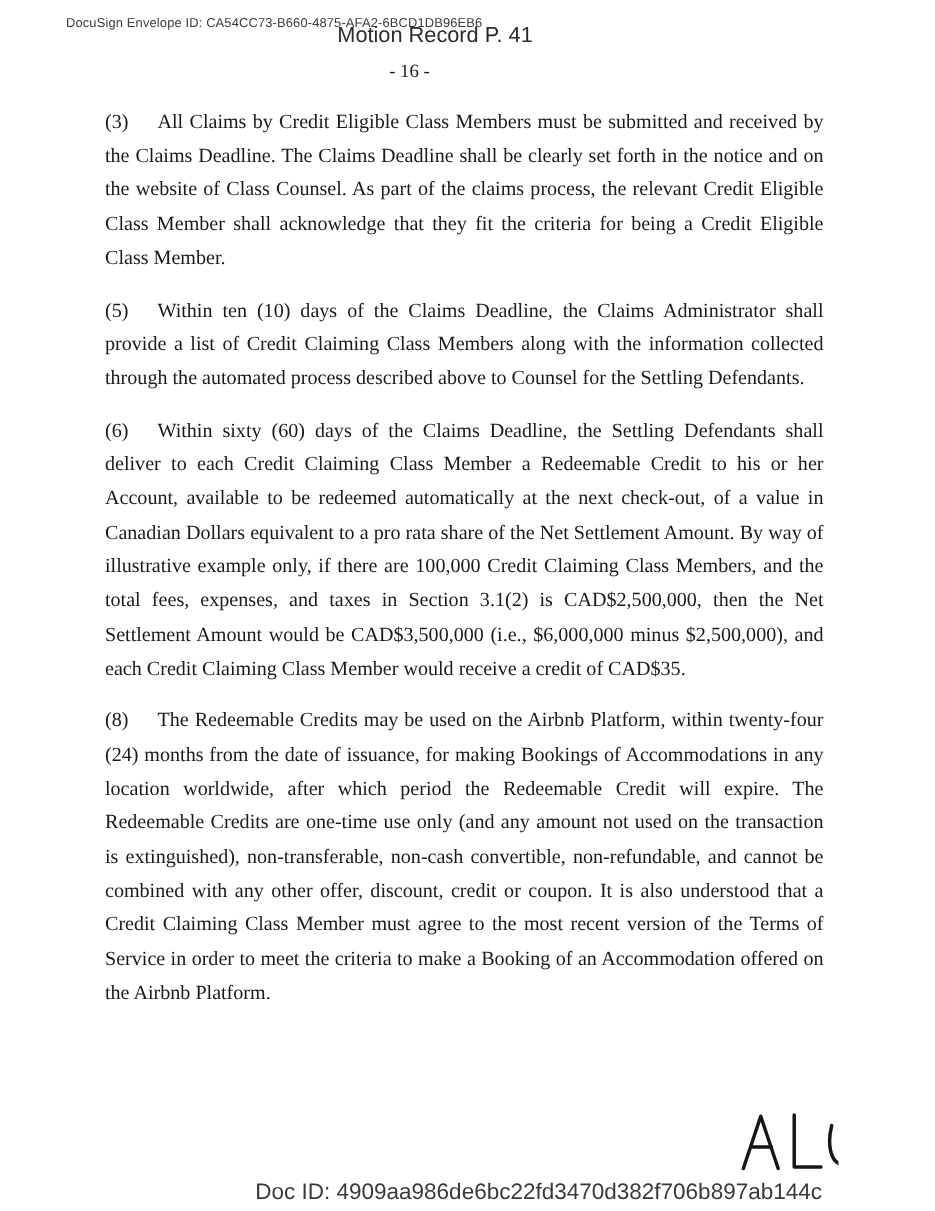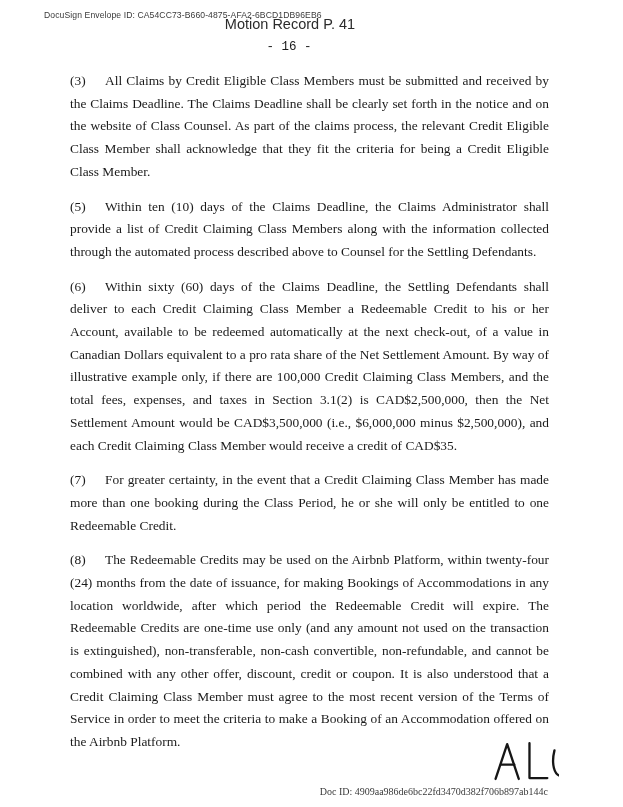--- a/index.html
+++ b/index.html
@@ -31,24 +31,24 @@
     left: 290px;
     top: 16px;
     transform: translateX(-50%);
     font-family: Liberation Sans, sans-serif;
     font-size: 14.5px;
     color: #2b2b2b;
     white-space: nowrap;
   }
   .page-number {
     position: absolute;
-    left: 289px;
+    left: 273px;
     top: 40px;
     transform: translateX(-50%);
-    font-family: Liberation Mono, monospace;
+    font-family: Liberation Serif, serif;
     font-size: 12.5px;
     color: #1a1a1a;
     white-space: nowrap;
   }
   .doc-body {
     position: absolute;
     left: 70px;
     top: 70px;
     width: 496px;
   }
@@ -68,43 +68,42 @@
     position: absolute;
     left: 492px;
     top: 739px;
     width: 116px;
     height: 46px;
   }
   .doc-id {
     position: absolute;
     right: 11px;
     top: 786px;
-    font-family: Liberation Serif, serif;
-    font-size: 10px;
+    font-family: Liberation Sans, sans-serif;
+    font-size: 15px;
     color: #3a3a3a;
     white-space: nowrap;
     text-align: center;
   }
 </style>
 </head>
 <body>
 
 <div class="page">
 
   <div class="docusign-id">DocuSign Envelope ID: CA54CC73-B660-4875-AFA2-6BCD1DB96EB6</div>
 
   <div class="motion-stamp">Motion Record P. 41</div>
 
   <div class="page-number">- 16 -</div>
 
   <div class="doc-body">
       <p class="para"><span class="para-num">(3)</span><span>All Claims by Credit Eligible Class Members must be submitted and received by the Claims Deadline. The Claims Deadline shall be clearly set forth in the notice and on the website of Class Counsel. As part of the claims process, the relevant Credit Eligible Class Member shall acknowledge that they fit the criteria for being a Credit Eligible Class Member.</span></p>
       <p class="para"><span class="para-num">(5)</span><span>Within ten (10) days of the Claims Deadline, the Claims Administrator shall provide a list of Credit Claiming Class Members along with the information collected through the automated process described above to Counsel for the Settling Defendants.</span></p>
       <p class="para"><span class="para-num">(6)</span><span>Within sixty (60) days of the Claims Deadline, the Settling Defendants shall deliver to each Credit Claiming Class Member a Redeemable Credit to his or her Account, available to be redeemed automatically at the next check-out, of a value in Canadian Dollars equivalent to a </span><span class="italic">pro rata</span><span> share of the Net Settlement Amount. By way of illustrative example only, if there are 100,000 Credit Claiming Class Members, and the total fees, expenses, and taxes in Section 3.1(2) is CAD$2,500,000, then the Net Settlement Amount would be CAD$3,500,000 (i.e., $6,000,000 minus $2,500,000), and each Credit Claiming Class Member would receive a credit of CAD$35.</span></p>
-      <p class="para"><span class="para-num">(7)</span><span>For greater certainty, in the event that a Credit Claiming Class Member has made more than one booking during the Class Period, he or she will only be entitled to one Redeemable Credit.</span></p>
       <p class="para"><span class="para-num">(8)</span><span>The Redeemable Credits may be used on the Airbnb Platform, within twenty-four (24) months from the date of issuance, for making Bookings of Accommodations in any location worldwide, after which period the Redeemable Credit will expire. The Redeemable Credits are one-time use only (and any amount not used on the transaction is extinguished), non-transferable, non-cash convertible, non-refundable, and cannot be combined with any other offer, discount, credit or coupon. It is also understood that a Credit Claiming Class Member must agree to the most recent version of the Terms of Service in order to meet the criteria to make a Booking of an Accommodation offered on the Airbnb Platform.</span></p>
     </div>
 
   <svg class="signature" viewBox="0 0 130 50" fill="none" xmlns="http://www.w3.org/2000/svg">
     <g stroke="#161616" stroke-width="2.6" stroke-linecap="round" stroke-linejoin="round" fill="none">
       <path d="M4 44 L17 5 L30 44"></path>
       <path d="M10 28 L25 28"></path>
       <path d="M42 4 L42 43 L62 43"></path>
       <path d="M70 12 C66.5 26 69 40 78 41 C86 42 90.5 32 88.5 22 C87.3 16 83 11.5 79 14"></path>
       <path d="M116 20 C111 13 100.5 15 98.5 25 C96.5 35 104 43.5 111 39.5 C116 36.5 118 28 118 21.5 C117 31 118.2 40.5 124 41.2 C127 41.5 129 38.5 129 35.5"></path>

